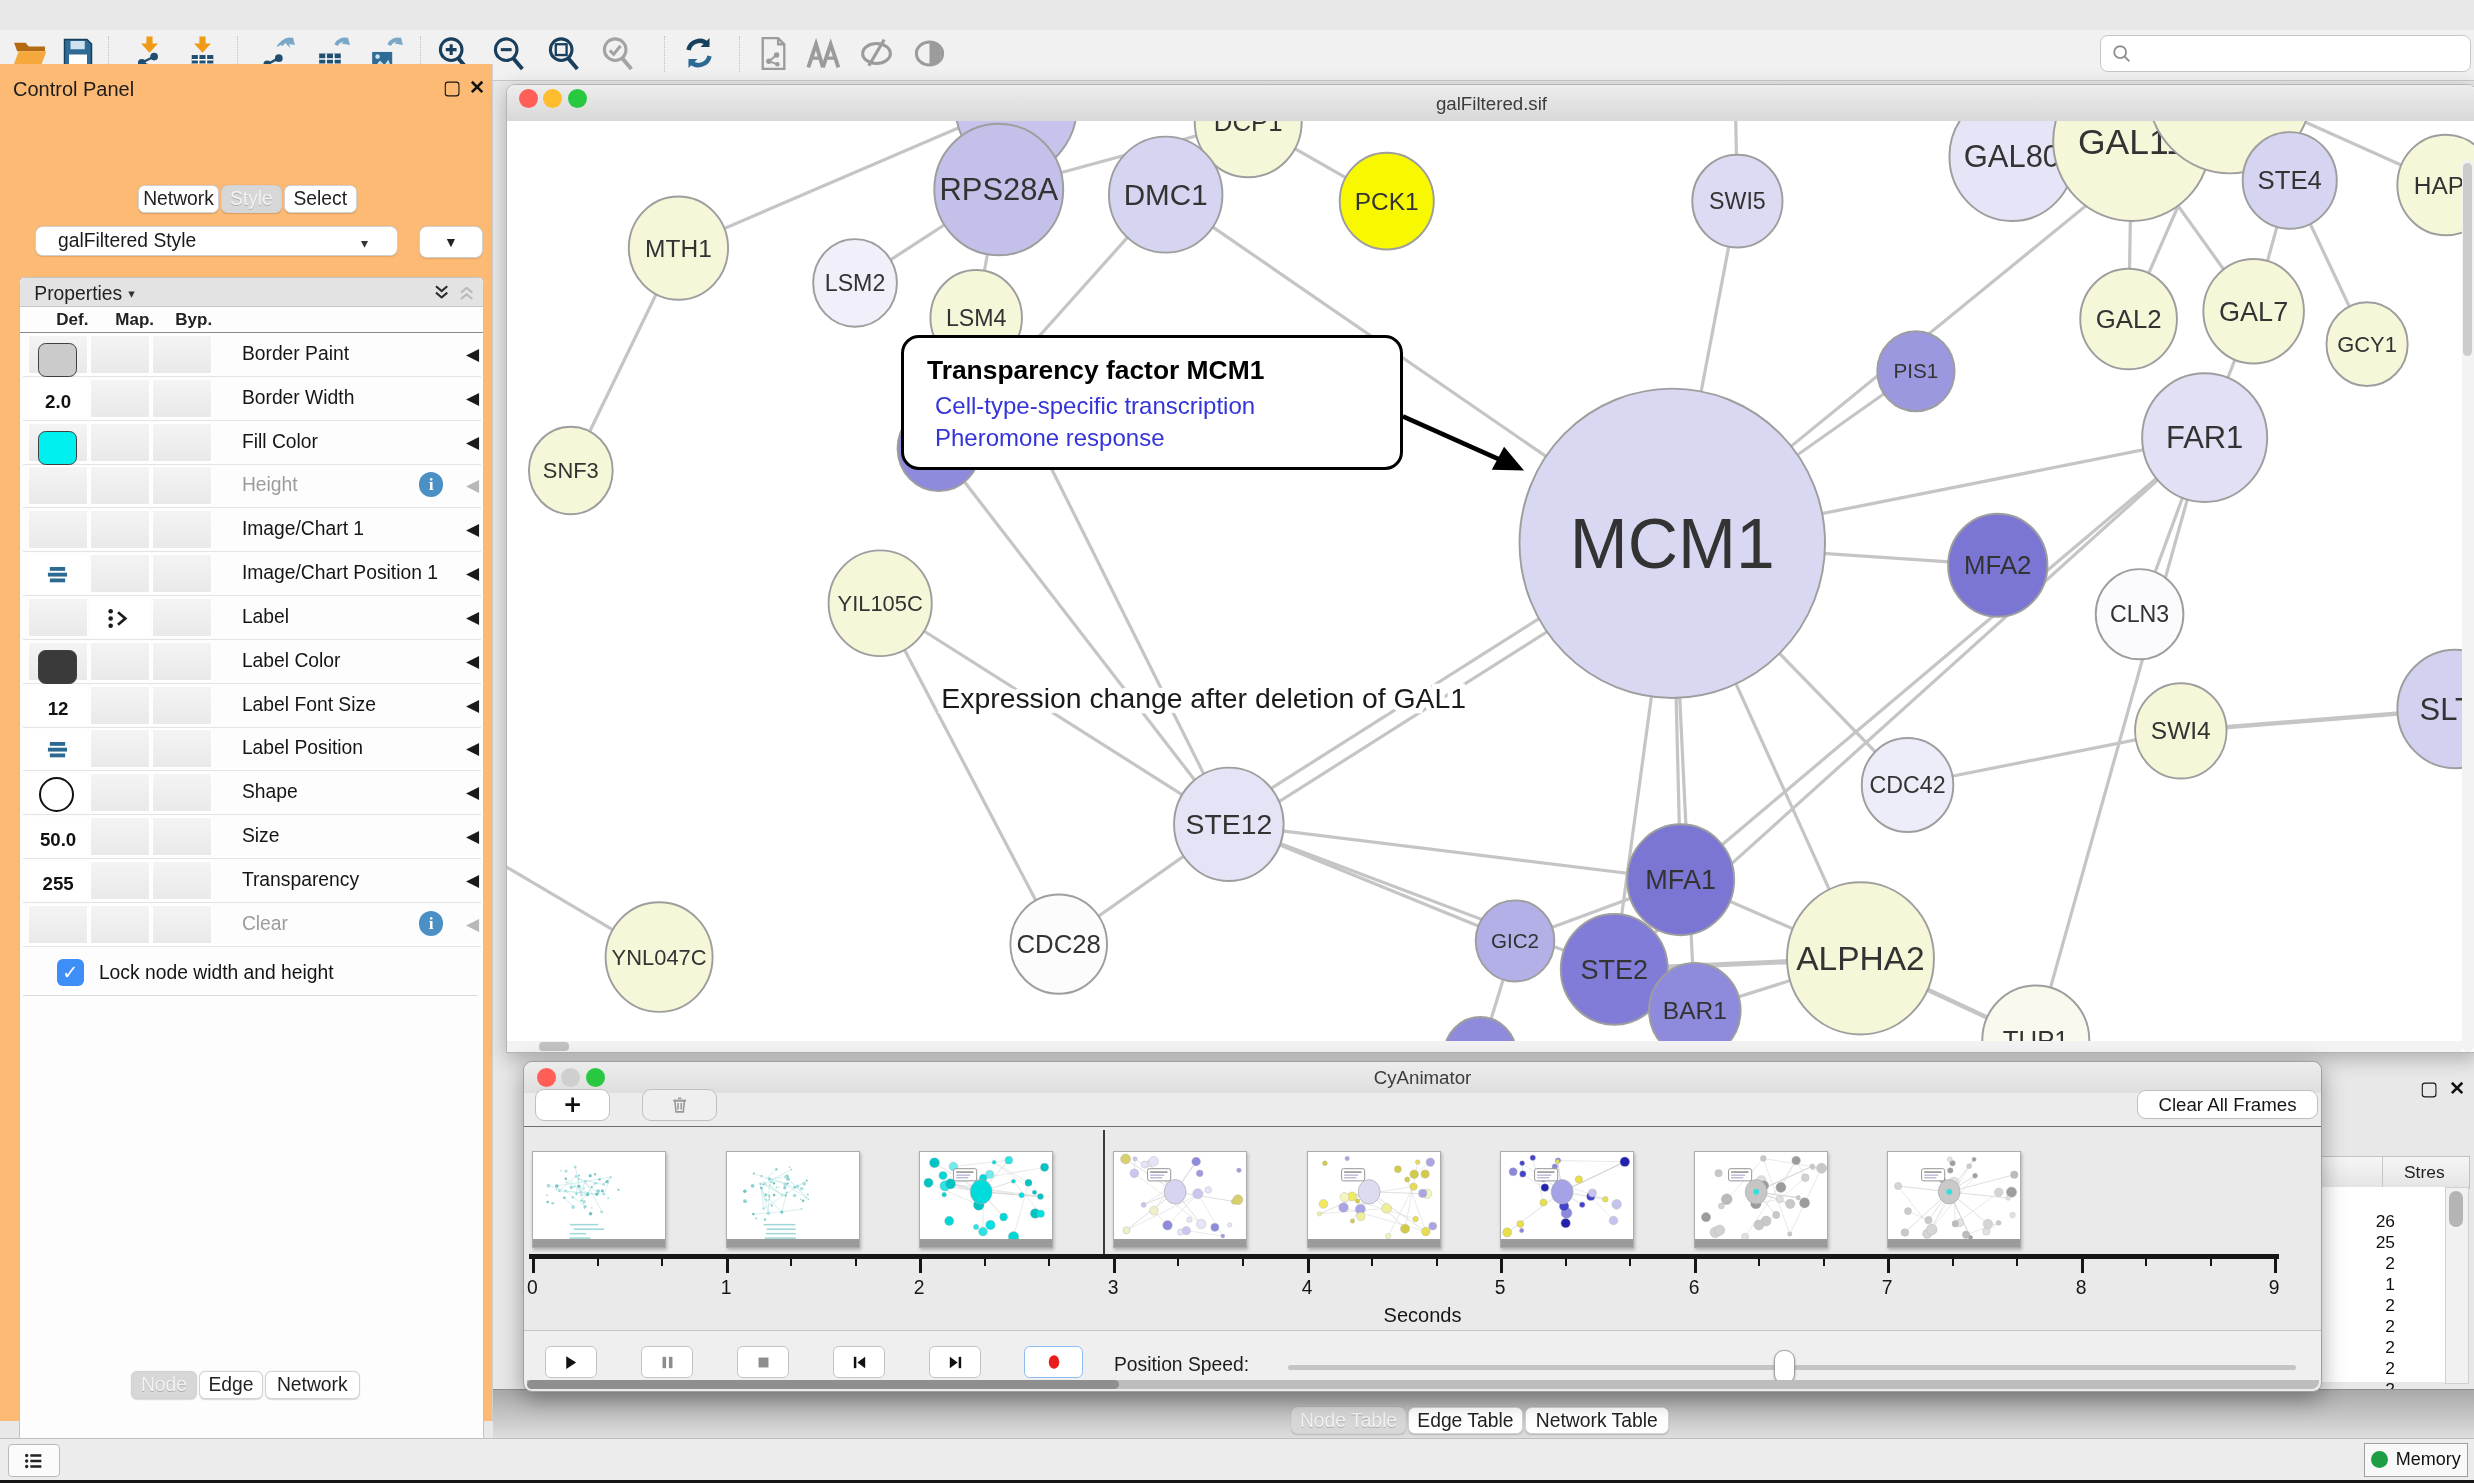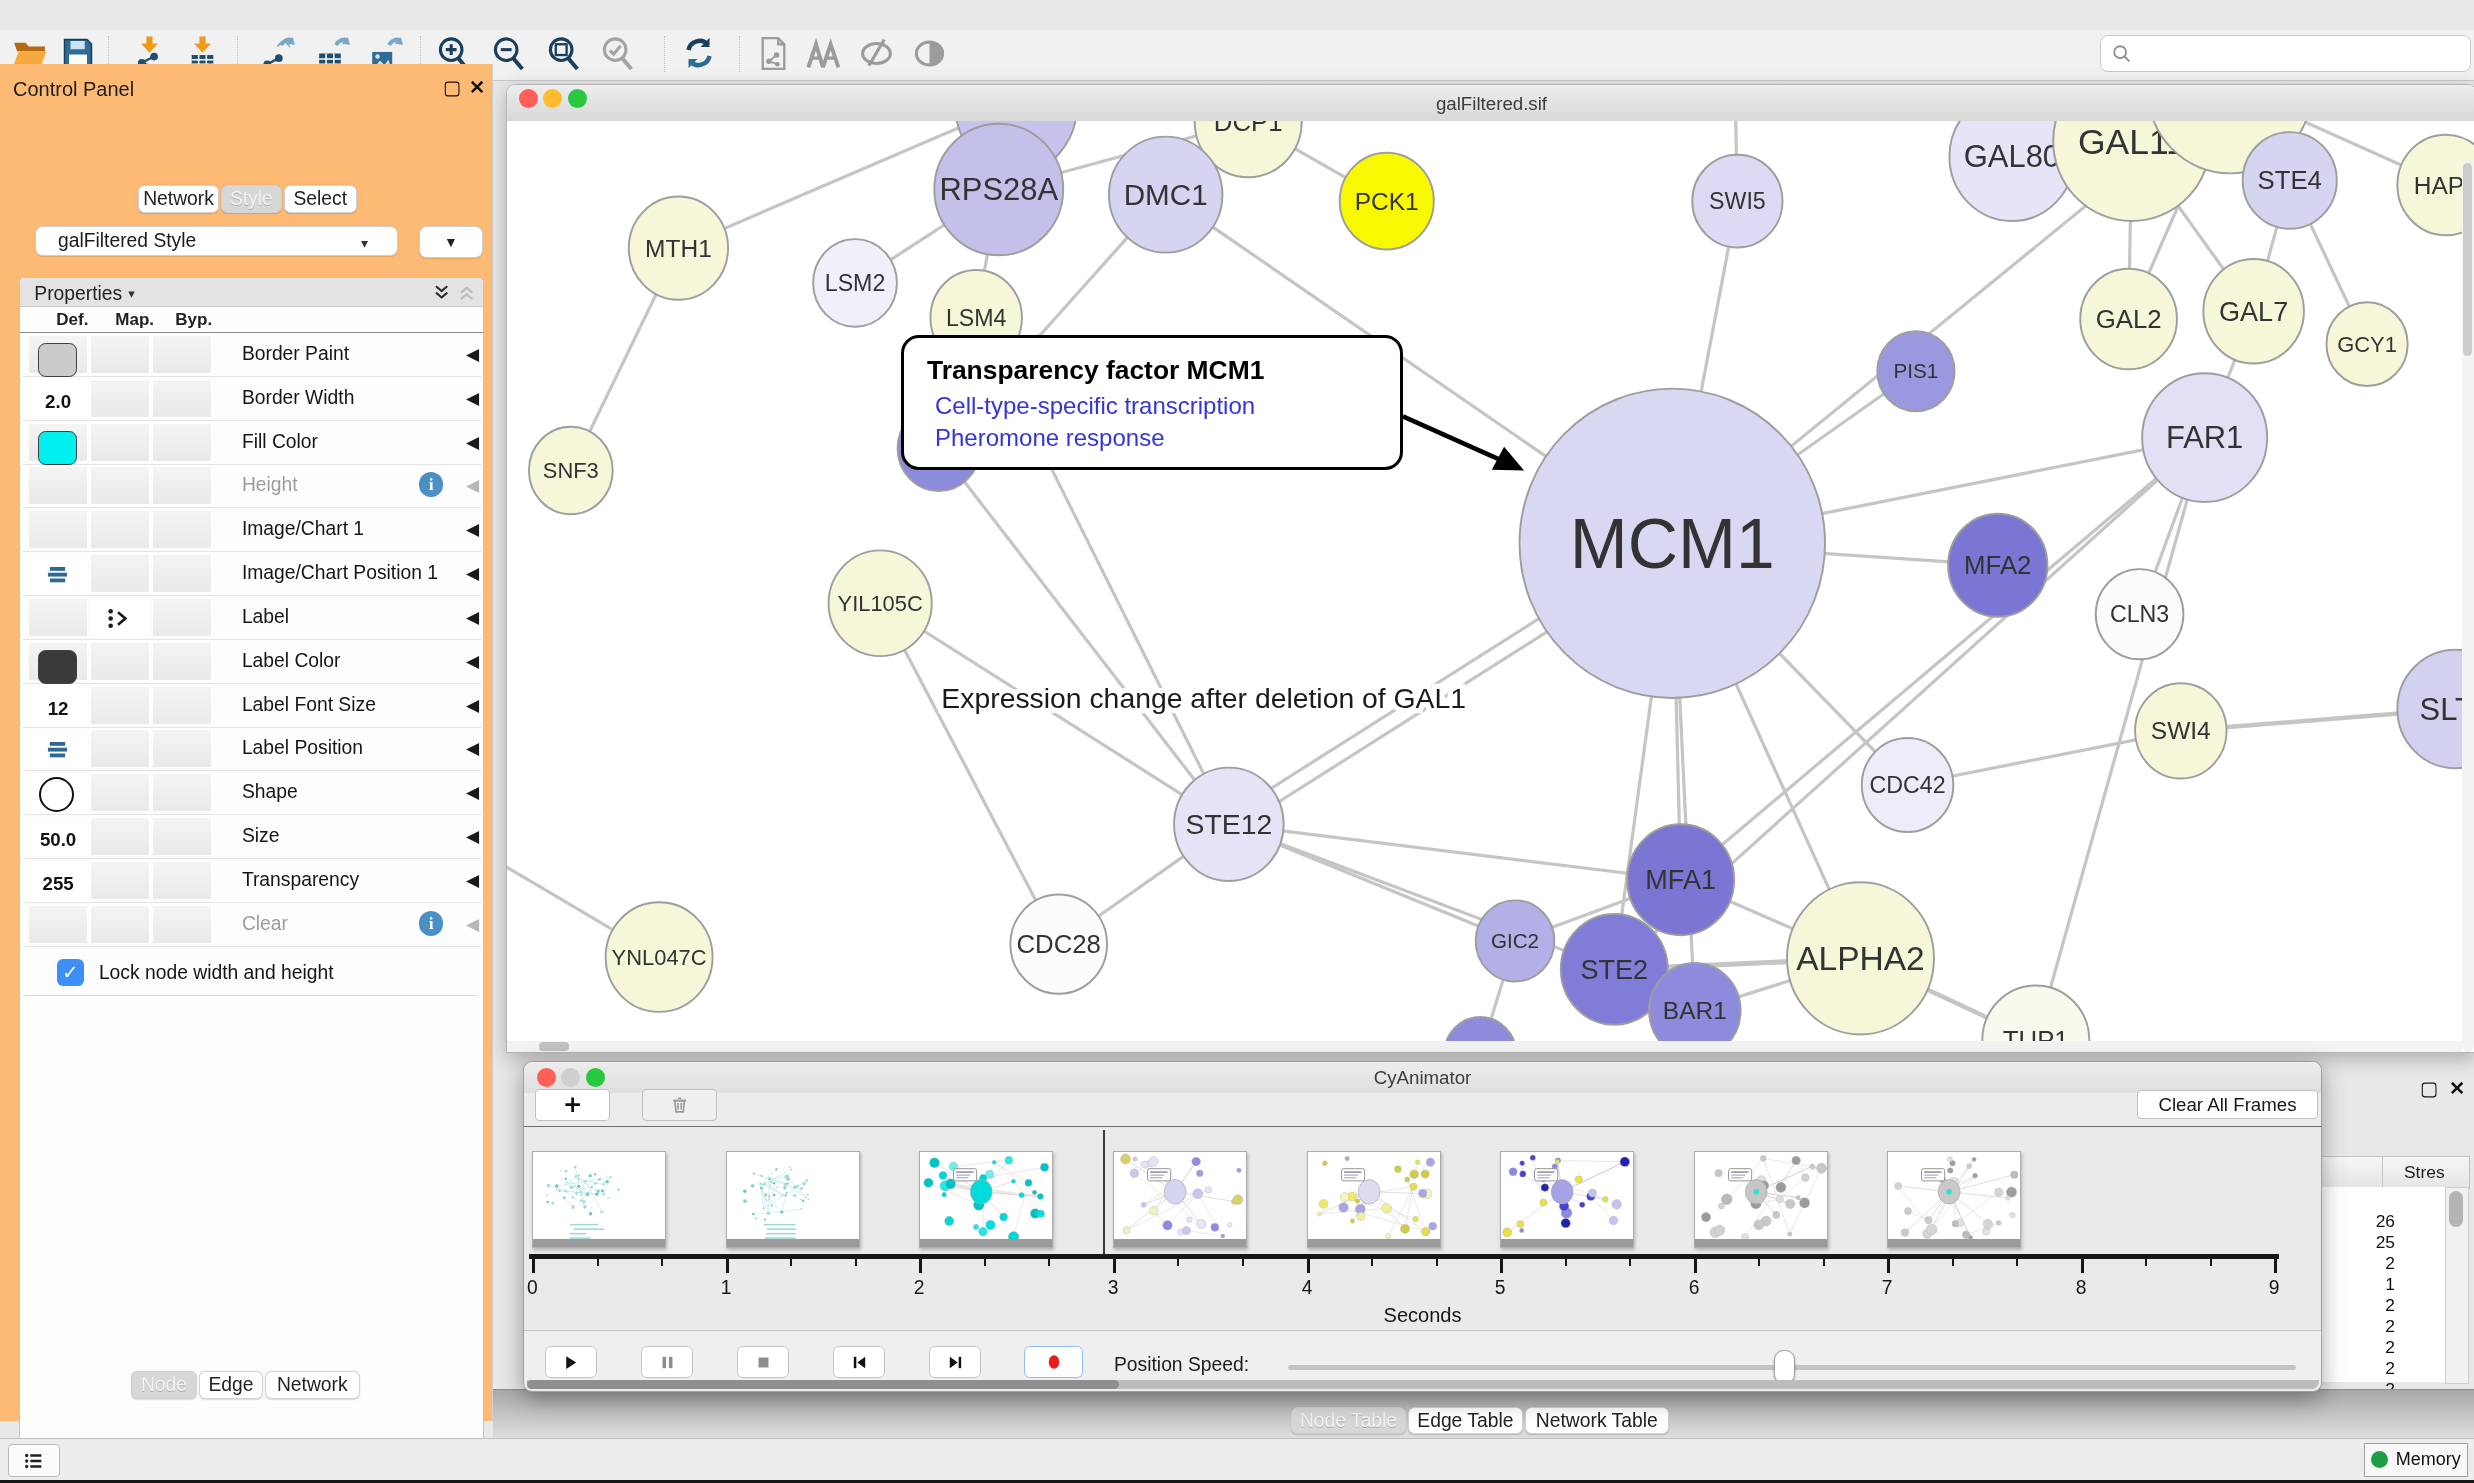--- a/index.html
+++ b/index.html
@@ -65,21 +65,21 @@
   #net-vthumb{left:1.3px;top:2.6px;width:9px;height:193px;background:#cccccc;border-radius:4.5px;}
   #net-hscroll{left:0px;top:920px;width:1955px;height:11px;background:#f3f3f3;}
   #net-hthumb{left:32px;top:1.3px;width:30px;height:8.4px;background:#c2c2c2;border-radius:3.9px;}
   
   #cyan{left:523px;top:1061px;width:1797px;height:329px;background:#ececec;border:0.6px solid #9f9f9f;
      border-radius:9px;box-shadow:0 6.4px 23px rgba(0,0,0,.35);}
   #cyan-titlebar{left:0;top:0;width:1797px;height:31px;background:linear-gradient(#ededed,#dedede);
      border-bottom:0.6px solid #bdbdbd;border-radius:9px 9px 0 0;}
   #cyan-title{width:1797px;text-align:center;top:5.2px;font-size:18.7px;color:#3c3c3c;}
   #cyan-toolbar{left:0;top:31px;width:1797px;height:32px;background:#ececec;}
-  .cybtn{background:#fff;border:1.3px solid #c0c0c0;border-radius:4px;display:flex;align-items:center;justify-content:center;}
+  .cybtn{background:#fff;border:1.3px solid #c0c0c0;border-radius:9px;display:flex;align-items:center;justify-content:center;}
   #frames-area{left:0;top:64px;width:1797px;height:204px;background:#eaeaea;border-top:1.3px solid #6e6e6e;}
   .thumb{top:24px;width:132px;height:95px;background:#fff;border:1.3px solid #adadad;box-shadow:1.3px 1.9px 3.2px rgba(0,0,0,.25);}
   .thumb .bb{position:absolute;left:0;bottom:0;width:100%;height:7.7px;background:#9b9b9b;}
   #playhead{width:1.9px;background:#3a3a3a;}
   #ruler-line{left:5.2px;top:127px;width:1750px;height:4.5px;background:#161616;}
   .tickM{width:2.6px;height:19.3px;background:#161616;}
   .tickm{width:1.9px;height:11.6px;background:#161616;}
   .ticklab{font-size:19.3px;color:#161616;transform:translateX(-50%);}
   #seconds-lab{left:0;top:177px;width:1797px;text-align:center;font-size:20px;color:#161616;}
   #cyan-controls{left:0;top:268px;width:1797px;height:50px;background:#efefef;border-top:1.3px solid #c6c6c6;}

